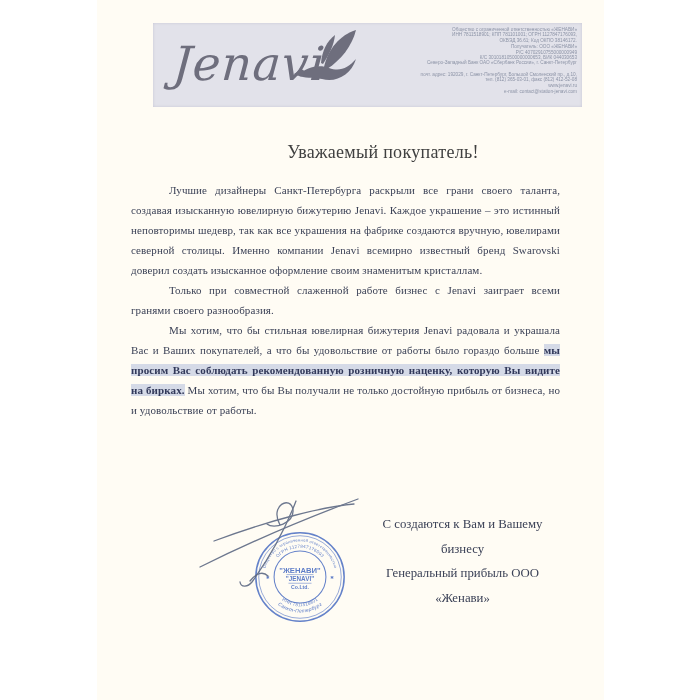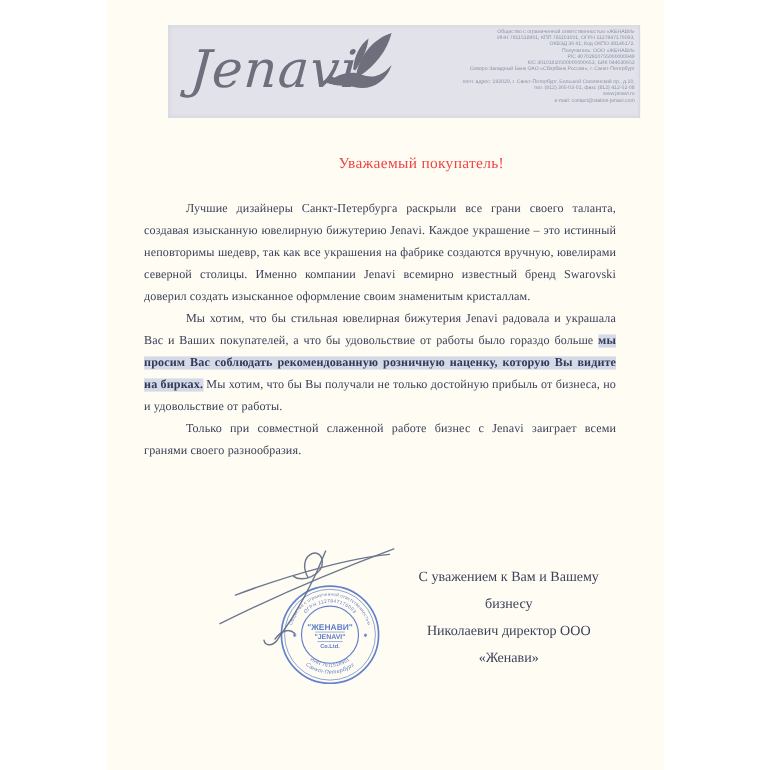--- a/index.html
+++ b/index.html
@@ -32,21 +32,21 @@
     transform:scale(0.78); transform-origin:top right;
     text-align:right;
     font-family:"Liberation Sans", sans-serif;
     font-size:6px; line-height:7.2px; color:#8c93a6;
   }
   .tiny-block.company { top:4px; }
   .tiny-block.contact { top:49px; }
   
   .greeting {
     position:absolute; left:56px; top:142px; width:460px;
-    text-align:center; font-size:14px; color:#ef4444; letter-spacing:0.3px;font-family:Liberation Serif, serif;
+    text-align:center; font-size:18px; color:#404040; letter-spacing:0.3px;font-family:Liberation Serif, serif;
   }
   .letter-body {
     position:absolute; left:34px; top:180px; width:429px;
     font-size:11px; line-height:20px; color:#3c4257;
     text-align:justify; letter-spacing:0.1px;
   }
   .letter-body p { text-indent:38px; margin:0; }
   .hl { background:#d5dae7; font-weight:bold; color:#32395a; }
   
   .sig-block {
@@ -85,27 +85,27 @@
         <div>тел. (812) 365-03-01, факс (812) 412-52-08</div>
         <div>www.jenavi.ru</div>
         <div>e-mail: contact@station-jenavi.com</div>
       </div>
     </div>
 
     <div class="greeting">Уважаемый покупатель!</div>
 
     <div class="letter-body">
       <p><span>Лучшие дизайнеры Санкт-Петербурга раскрыли все грани своего таланта, создавая изысканную ювелирную бижутерию Jenavi. Каждое украшение – это истинный неповторимы шедевр, так как все украшения на фабрике создаются вручную, ювелирами северной столицы. Именно компании Jenavi всемирно известный бренд Swarovski доверил создать изысканное оформление своим знаменитым кристаллам.</span></p>
+      <p><span>Только при совместной слаженной работе бизнес с Jenavi заиграет всеми гранями своего разнообразия.</span></p>
       <p><span>Мы хотим, что бы стильная ювелирная бижутерия Jenavi радовала и украшала Вас и Ваших покупателей, а что бы удовольствие от работы было гораздо больше </span><span class="hl">мы просим Вас соблюдать рекомендованную розничную наценку, которую Вы видите на бирках.</span><span> Мы хотим, что бы Вы получали не только достойную прибыль от бизнеса, но и удовольствие от работы.</span></p>
-      <p><span>Только при совместной слаженной работе бизнес с Jenavi заиграет всеми гранями своего разнообразия.</span></p>
     </div>
 
     <div class="sig-block">
-      <div>С уважением к Вам и Вашему бизнесу</div>
-      <div>Николаевич директор ООО «Женави»</div>
+      <div>С создаются к Вам и Вашему бизнесу</div>
+      <div>Генеральный прибыль ООО «Женави»</div>
     </div>
 
     <svg class="stamp-svg" viewBox="0 0 100 100" aria-hidden="true">
       <defs>
         <path id="stp-outer-top" d="M13,50 A37,37 0 0 1 87,50"></path>
         <path id="stp-inner-top" d="M19.5,50 A30.5,30.5 0 0 1 80.5,50"></path>
         <path id="stp-inner-bot" d="M19.5,50 A30.5,30.5 0 0 0 80.5,50"></path>
         <path id="stp-outer-bot" d="M13,50 A37,37 0 0 0 87,50"></path>
       </defs>
       <g stroke="#4a6dc2" fill="none" opacity="0.85">

